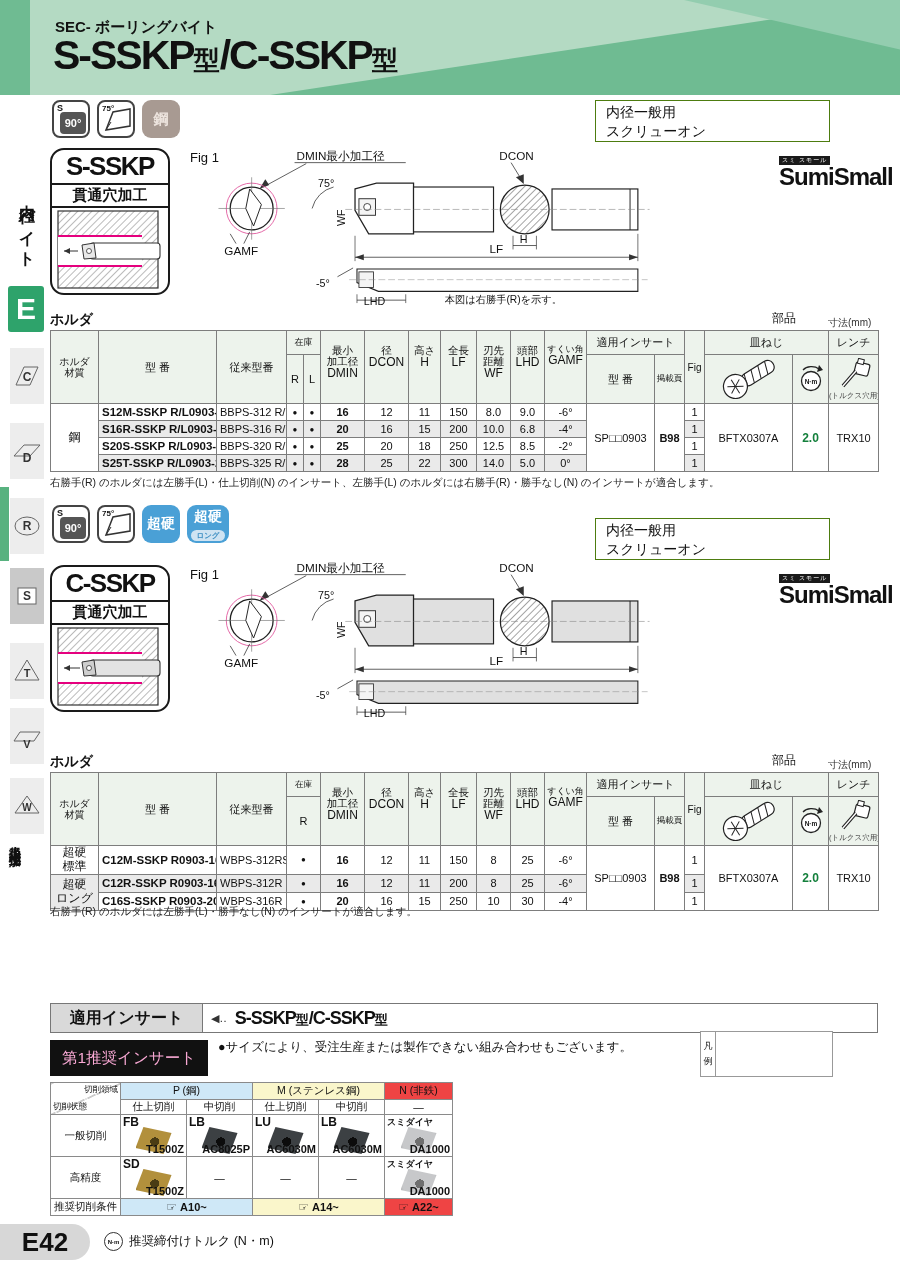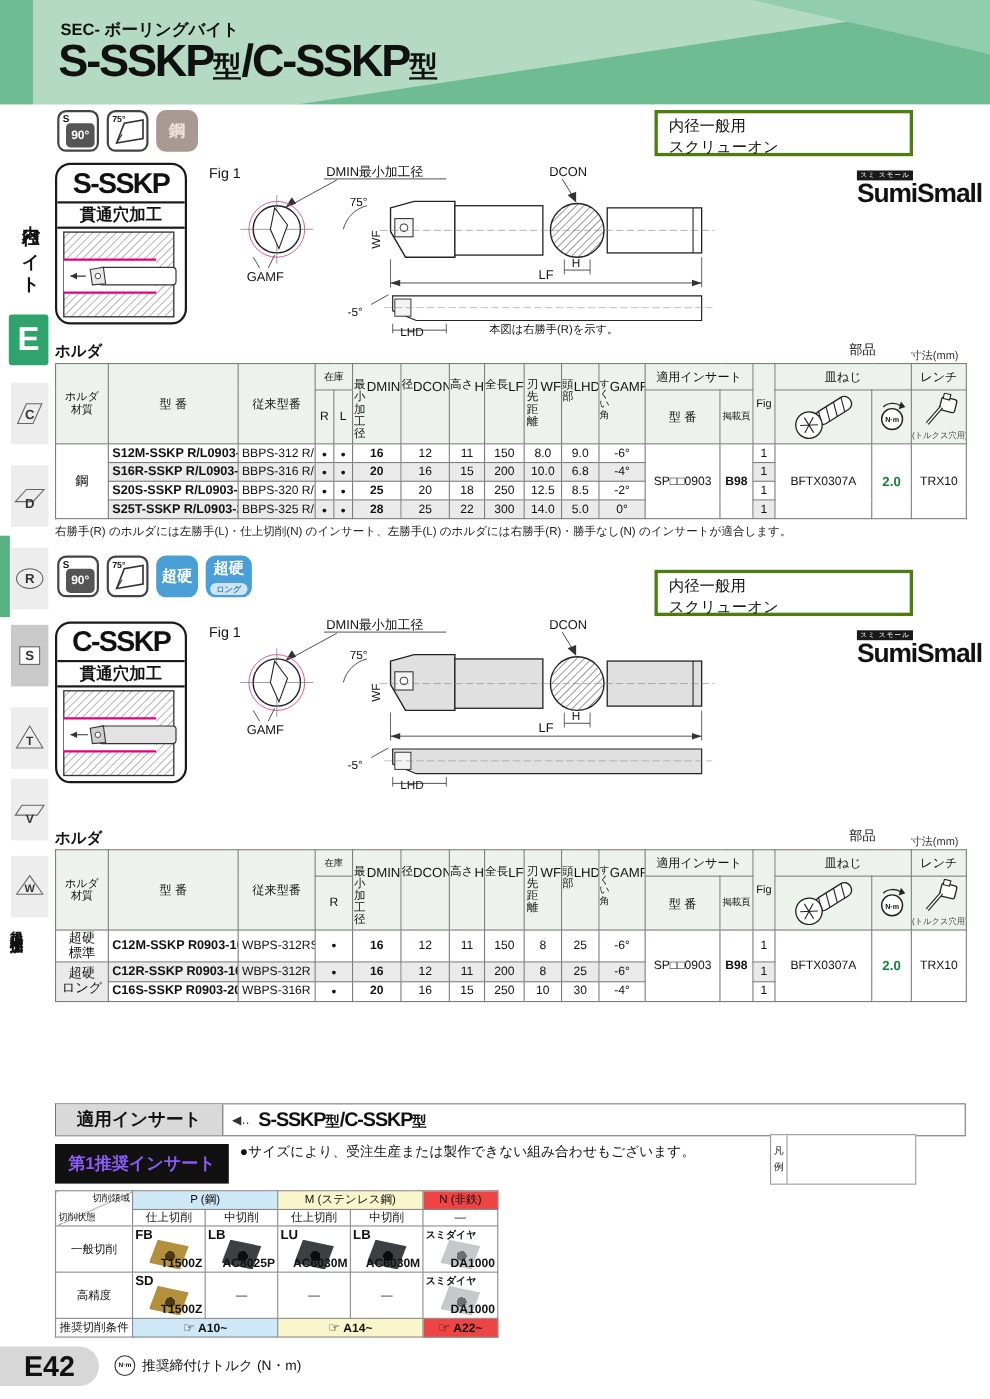--- a/index.html
+++ b/index.html
@@ -17,21 +17,21 @@
 
 
 .side-top-label{position:absolute;left:16px;top:192px;writing-mode:vertical-rl;font-weight:bold;font-size:16px;letter-spacing:3px}
 .e-tab{position:absolute;left:8px;top:286px;width:36px;height:46px;background:#2ea36b;color:#fff;font-weight:900;font-size:30px;display:flex;align-items:center;justify-content:center;border-radius:3px}
 .side-icon{position:absolute;left:10px;width:34px;height:56px;background:#ededed;display:flex;align-items:center;justify-content:center}
 .side-icon.sel{background:#c9c9c9}
 .side-strip{position:absolute;left:0;top:487px;width:9px;height:74px;background:#58b27f}
 .side-bottom{position:absolute;left:6px;top:836px;writing-mode:vertical-rl;font-weight:bold;font-size:12px;letter-spacing:1px;display:flex;gap:2px}
 
 
-.use-box{position:absolute;left:595px;width:235px;height:42px;border:3px solid #4d7c0f;background:#fff;padding:2px 10px;font-size:14px;line-height:1.35}
+.use-box{position:absolute;left:595px;width:235px;height:42px;border:1px solid #4d7c0f;background:#fff;padding:2px 10px;font-size:14px;line-height:1.35}
 .badges{position:absolute;left:52px;display:flex;gap:7px;align-items:flex-start}
 .b90{width:38px;height:38px;border:2px solid #444;border-radius:8px;background:#fff;position:relative}
 .b90 .s{position:absolute;top:1px;left:3px;font-size:9px;font-weight:bold}
 .b90 .deg{position:absolute;right:2px;bottom:2px;width:26px;height:22px;background:#555;border-radius:4px;color:#fff;font-weight:bold;font-size:11px;display:flex;align-items:center;justify-content:center}
 .b75{width:38px;height:38px;border:2px solid #444;border-radius:8px;background:#fff;position:relative}
 .b75 .deg{position:absolute;top:2px;left:3px;font-size:8px;font-weight:bold}
 .bmat{width:38px;height:38px;border-radius:9px;background:#a89a92;color:#ece3dd;font-weight:bold;font-size:15px;display:flex;align-items:center;justify-content:center}
 .bcarb{width:38px;height:38px;border-radius:9px;background:#4aa0d6;color:#fff;font-weight:bold;font-size:14px;display:flex;align-items:center;justify-content:center}
 .blong{width:42px;height:38px;border-radius:9px;background:#4aa0d6;color:#fff;position:relative;display:flex;justify-content:center;padding-top:3px;font-weight:bold;font-size:14px}
 .blong .pill{position:absolute;bottom:2px;left:4px;right:4px;height:11px;background:#cfe3f2;border-radius:6px;color:#3b8dc2;font-size:7.5px;display:flex;align-items:center;justify-content:center;font-weight:bold}
@@ -52,39 +52,39 @@
 
 .ht{border-collapse:collapse;table-layout:fixed;width:828px;background:#fff;border:1.5px solid #555}
 .ht th,.ht td{border:1px solid #7d7d7d;font-size:11px;text-align:center;padding:0;overflow:hidden;white-space:nowrap}
 .ht thead th{background:#edf3ec;font-weight:normal;font-size:11px}
 .ht .hr1 th{height:24px}
 .ht .hr2 th{height:49px;vertical-align:middle}
 .ht tbody tr{height:17px}
 .ht tr.alt td{background:#eaeaea}
 .pre{white-space:pre-line !important;line-height:1.15}
 .f8{font-size:8.5px !important}.f9{font-size:9px !important}.f10{font-size:10px !important}
-.stack{display:flex;flex-direction:row;justify-content:space-between;height:51px;padding:3px 0;line-height:1.05}
+.stack{display:flex;flex-direction:column;height:51px;padding:3px 0;line-height:1.05}
 .stack .top{font-size:10.5px;white-space:pre-line}
 .stack .bot{font-size:12px}
 .mdl{font-weight:bold;text-align:left !important;padding-left:3px !important;font-size:11.5px !important}
 .oldm{text-align:left !important;padding-left:3px !important}
 .dot{font-size:8px !important}
 .b{font-weight:bold}
 .tq{color:#15803d;font-weight:bold;font-size:12px !important}
 .matcell{font-size:12px !important;background:#fff}
 .icon-cell{background:#edf3ec}
 .wnote{font-size:7.5px;color:#444;margin-top:1px}
 
 
 .ins-bar{position:absolute;left:50px;top:1003px;width:828px;height:30px;border:1px solid #777;display:flex;align-items:center;background:#fff}
 .ins-bar .lab{width:152px;height:100%;background:#d9d9d9;display:flex;align-items:center;justify-content:center;font-weight:bold;font-size:16px;border-right:1px solid #777}
 .ins-bar .arr{font-size:11px;margin:0 8px;color:#333}
 .ins-bar .ttl{font-weight:900;font-size:18px;letter-spacing:-1px}
 .ins-bar .ttl .sm{font-size:13px;letter-spacing:0}
-.reco{position:absolute;left:50px;top:1040px;width:158px;height:36px;background:#111;color:#8b5cf6;font-weight:bold;font-size:15.5px;display:flex;align-items:center;justify-content:center}
+.reco{position:absolute;left:50px;top:1040px;width:158px;height:36px;background:#111;color:#f9a8d4;font-weight:normal;font-size:15.5px;display:flex;align-items:center;justify-content:center}
 .bullets{position:absolute;left:218px;top:1038px;font-size:12.5px;line-height:1.55}
 .legend{position:absolute;left:700px;top:1031px;width:133px;height:46px;border:1px solid #999;display:flex;background:#fff}
 .legend .lt{width:15px;border-right:1px solid #999;font-size:9px;display:flex;flex-direction:column;align-items:center;justify-content:center;gap:2px}
 .legend .lb{flex:1;position:relative;background:#eef3f7;font-size:6.5px;color:#234}
 .legend .lb::before{content:"";position:absolute;right:16px;top:7px;width:32px;height:28px;background:#c9ced2;clip-path:polygon(50% 0,100% 40%,50% 100%,0 60%)}
 .legend .l1{position:absolute;left:2px;top:2px;line-height:1.1;white-space:pre-line}
 .legend .v1{position:absolute;left:44px;top:2px;border:1px dashed #667;padding:0 2px;font-size:9px;font-weight:bold;background:rgba(255,255,255,.65)}
 .legend .l2{position:absolute;left:8px;top:23px}
 .legend .l3{position:absolute;left:12px;bottom:3px}
 .legend .v3{position:absolute;right:2px;bottom:2px;border:1px dashed #667;padding:0 2px;font-size:8.5px;font-weight:bold;background:rgba(255,255,255,.65)}
@@ -710,20 +710,21 @@
           <td>16</td>
           <td>15</td>
           <td>250</td>
           <td>10</td>
           <td>30</td>
           <td>-4°</td>
           <td>1</td>
       </tr>
     </tbody>
   </table>
+  <div class="fnote-t" style="top:905px">右勝手(R) のホルダには左勝手(L)・勝手なし(N) のインサートが適合します。</div>
 
   <div class="ins-bar">
     <div class="lab">適用インサート</div>
     <div class="arr">◀‥</div>
     <div class="ttl"><span>S-SSKP</span><span class="sm">型</span><span>/C-SSKP</span><span class="sm">型</span></div>
   </div>
   <div class="reco">第1推奨インサート</div>
   <div class="bullets">
     <div>●サイズにより、受注生産または製作できない組み合わせもございます。</div>
   </div>

